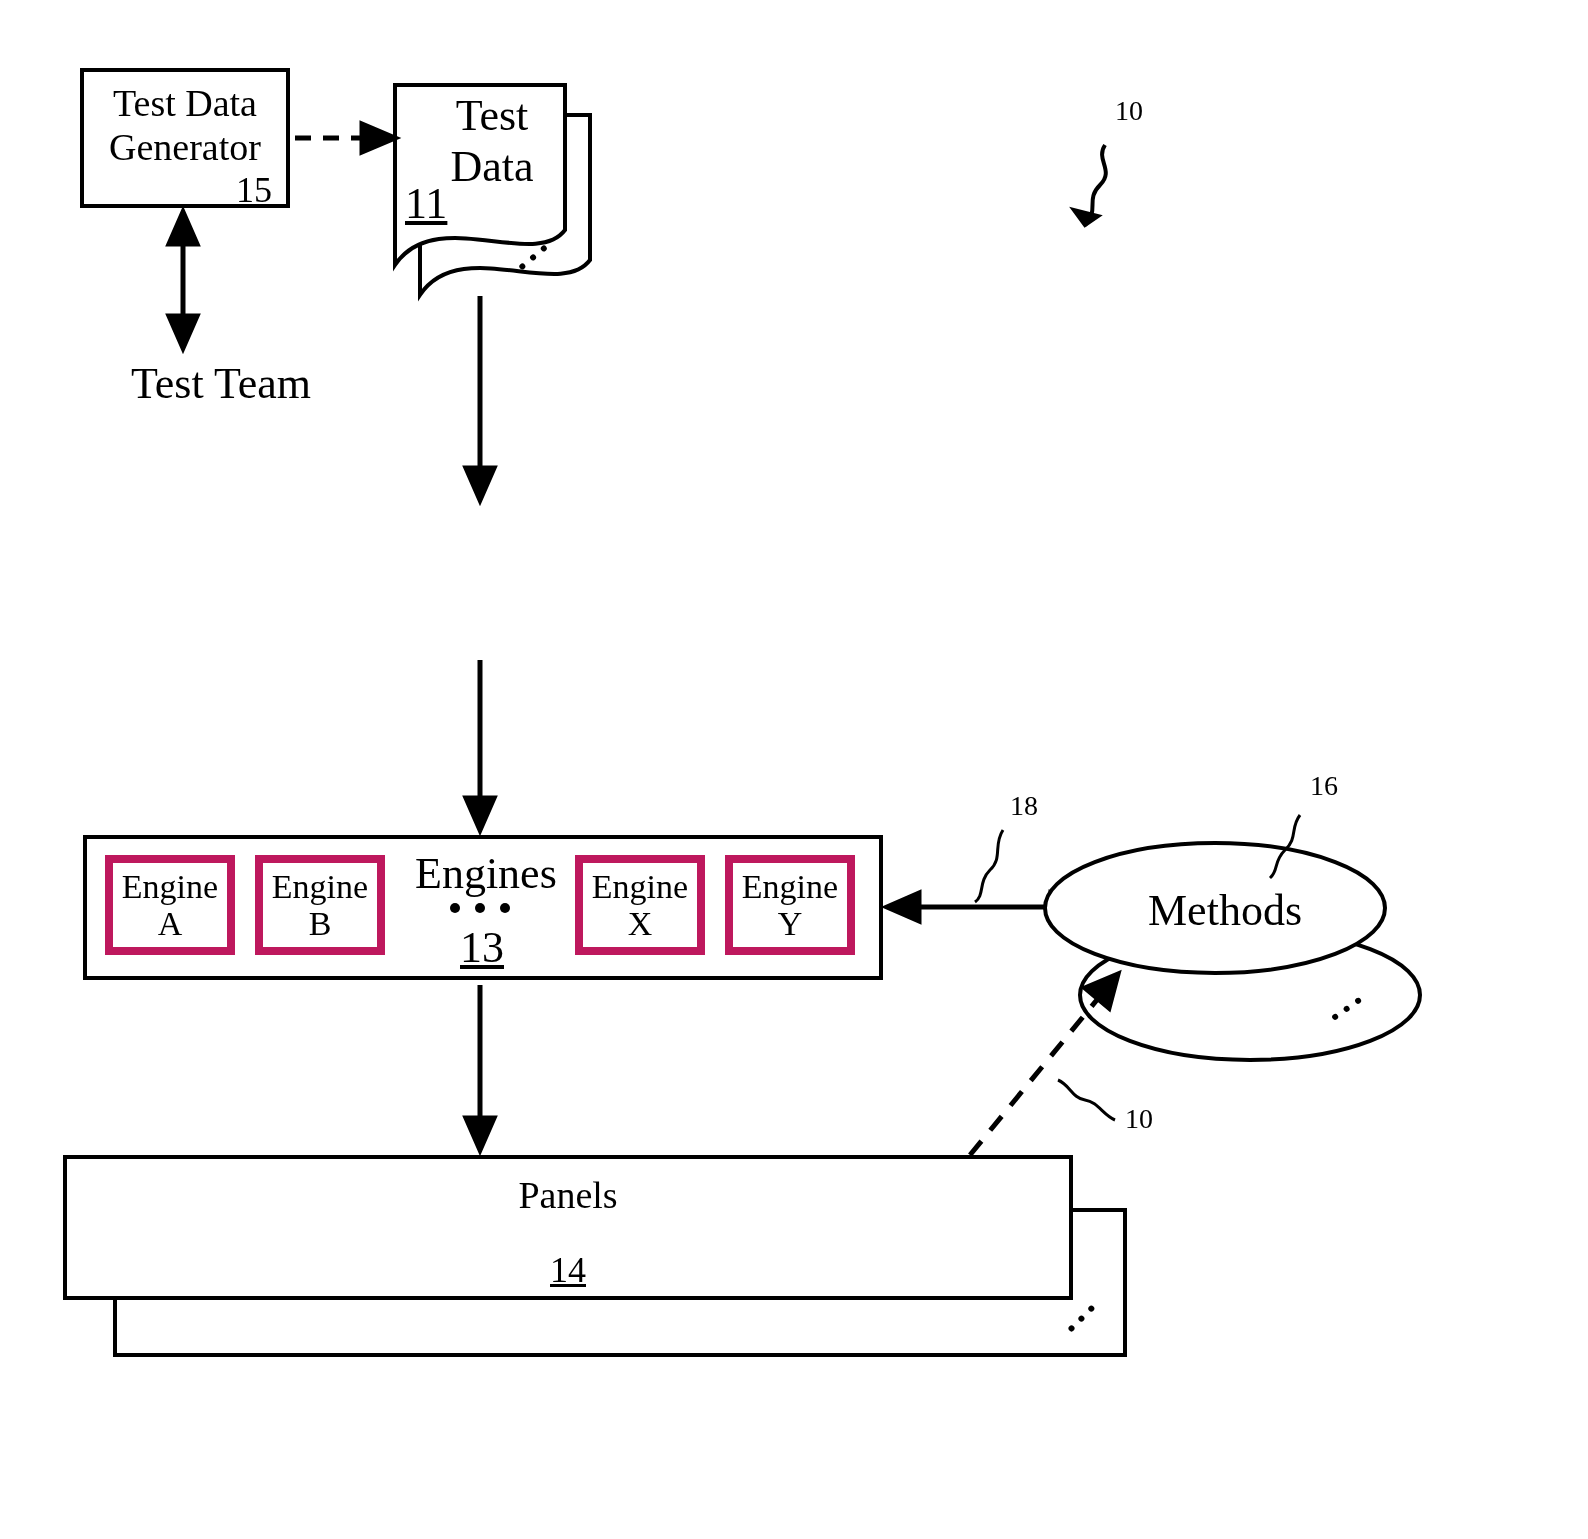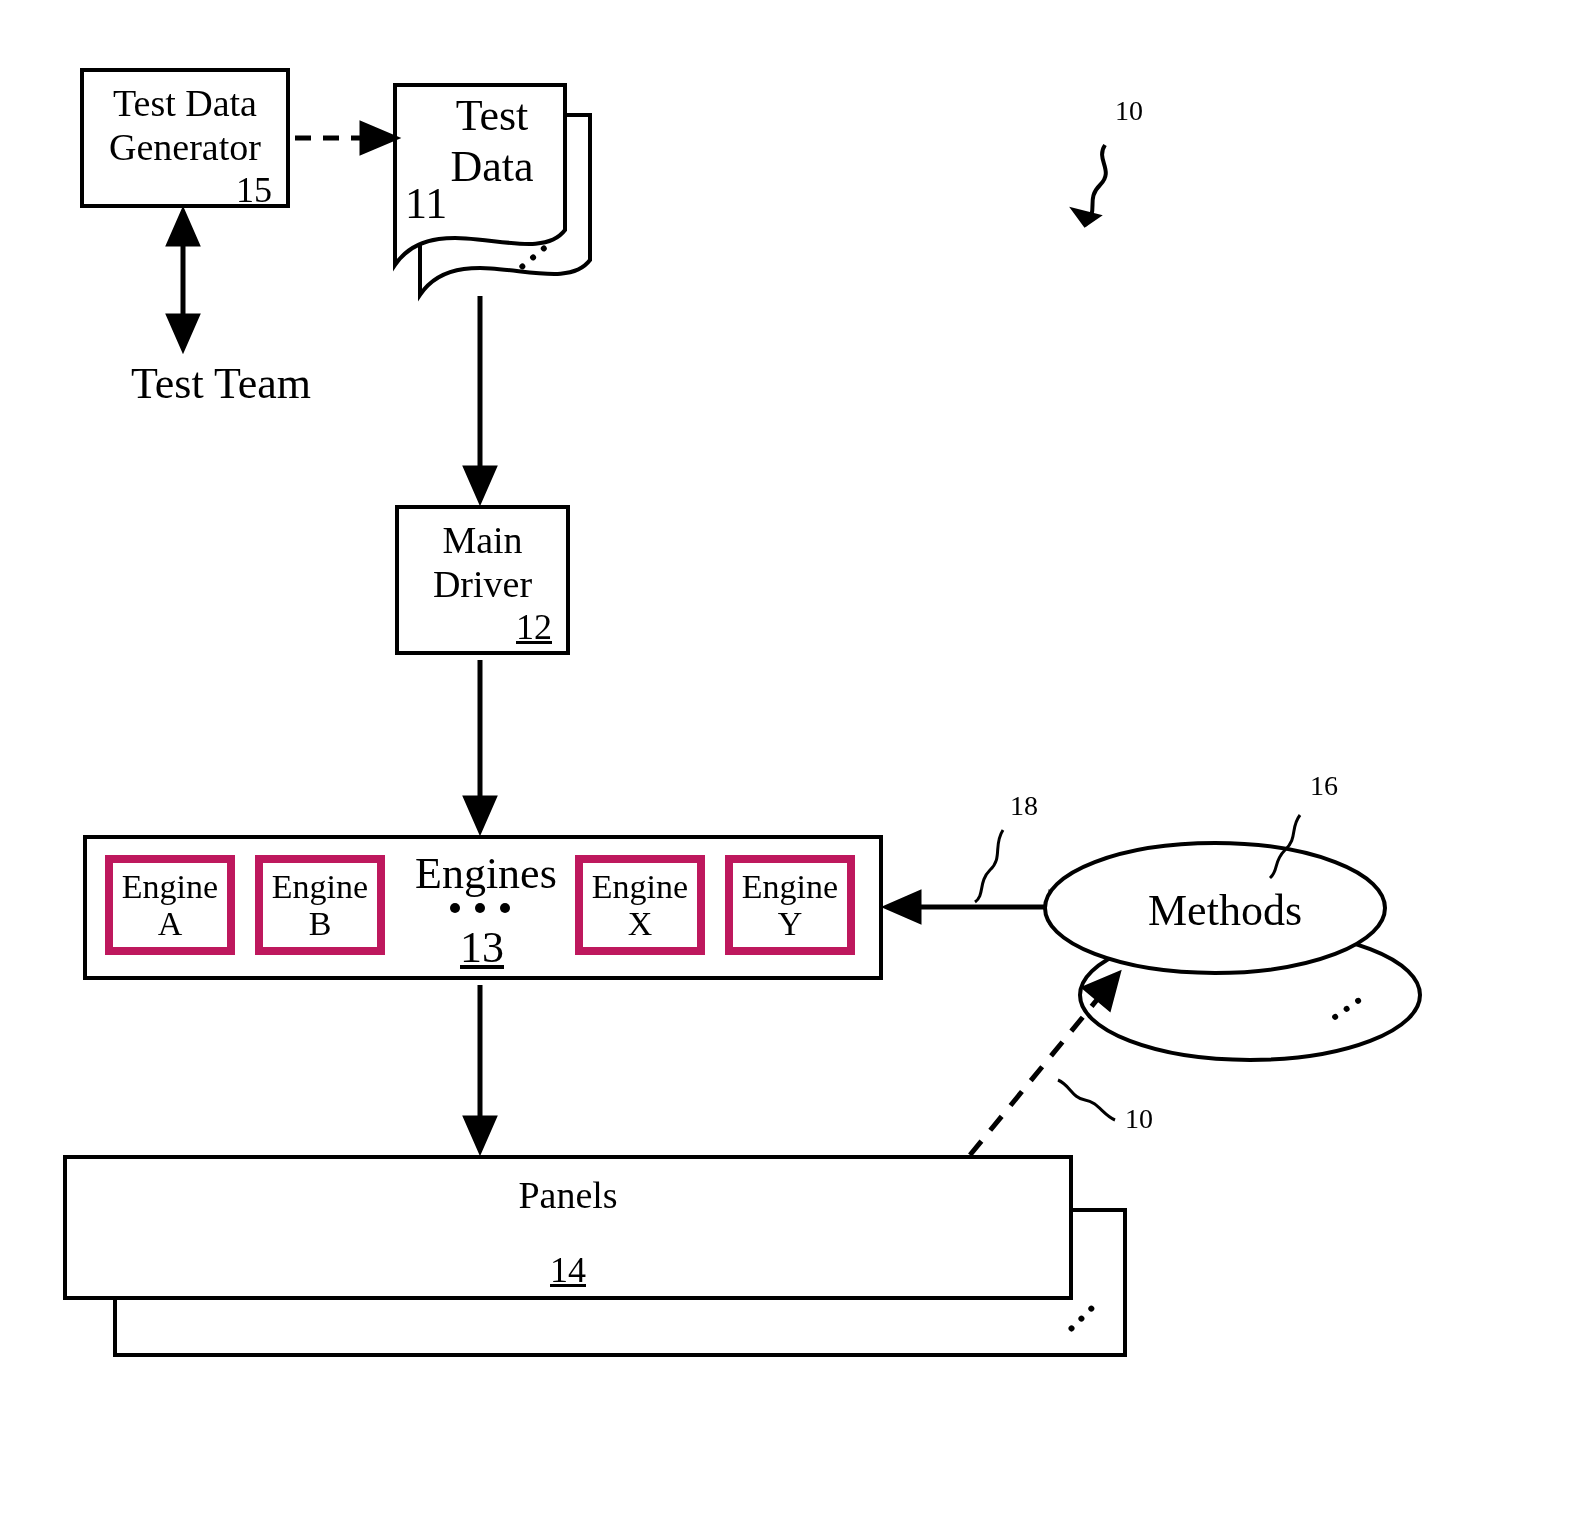--- a/index.html
+++ b/index.html
@@ -73,21 +73,21 @@
     </g>
 
     <g fill="#000" transform="rotate(-40 530 260)">
       <circle cx="520" cy="260" r="3"></circle>
         <circle cx="534" cy="260" r="3"></circle>
         <circle cx="548" cy="260" r="3"></circle>
     </g>
   </svg>
   <div class="label" style="left:432px; top:90px; width:120px; text-align:center; white-space:pre-line;">Test
 Data</div>
-  <div class="label" style="left:405px; top:178px; ">11</div>
+  <div class="label" style="left:405px; top:178px; text-decoration:underline;">11</div>
 
   <svg class="overlay" width="1588" height="1539">
     <g stroke="#000" stroke-width="5" fill="#000">
       <line x1="295" y1="138" x2="375" y2="138" stroke-dasharray="16 12"></line>
       <polygon points="395,138 362,124 362,152"></polygon>
     </g>
   </svg>
 
   <svg class="overlay" width="1588" height="1539">
     <g stroke="#000" stroke-width="5" fill="#000">
@@ -98,25 +98,20 @@
   </svg>
   <div class="label" style="left:100px; top:358px;margin-left:31px;">Test Team</div>
 
   <svg class="overlay" width="1588" height="1539">
     <g stroke="#000" stroke-width="5" fill="#000">
       <line x1="480" y1="296" x2="480" y2="480"></line>
       <polygon points="480,500 466,468 494,468"></polygon>
     </g>
   </svg>
 
-  <div class="box" style="left:395px; top:505px; width:175px; height:150px;">
-    <div class="box-title" style="white-space:pre-line;">Main
-Driver</div>
-    <div class="box-number box-number-right">12</div>
-  </div>
 
   <svg class="overlay" width="1588" height="1539">
     <g stroke="#000" stroke-width="5" fill="#000">
       <line x1="480" y1="660" x2="480" y2="810"></line>
       <polygon points="480,830 466,798 494,798"></polygon>
     </g>
   </svg>
 
   <div class="box" style="left:83px; top:835px; width:800px; height:145px; padding-top:0;">
   </div>

